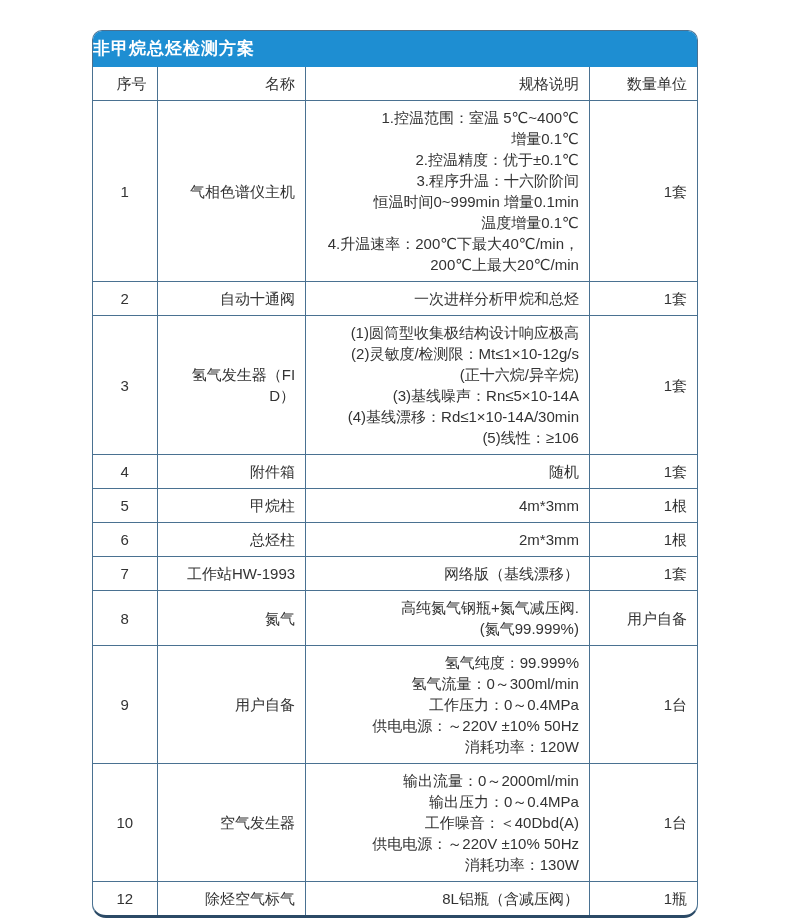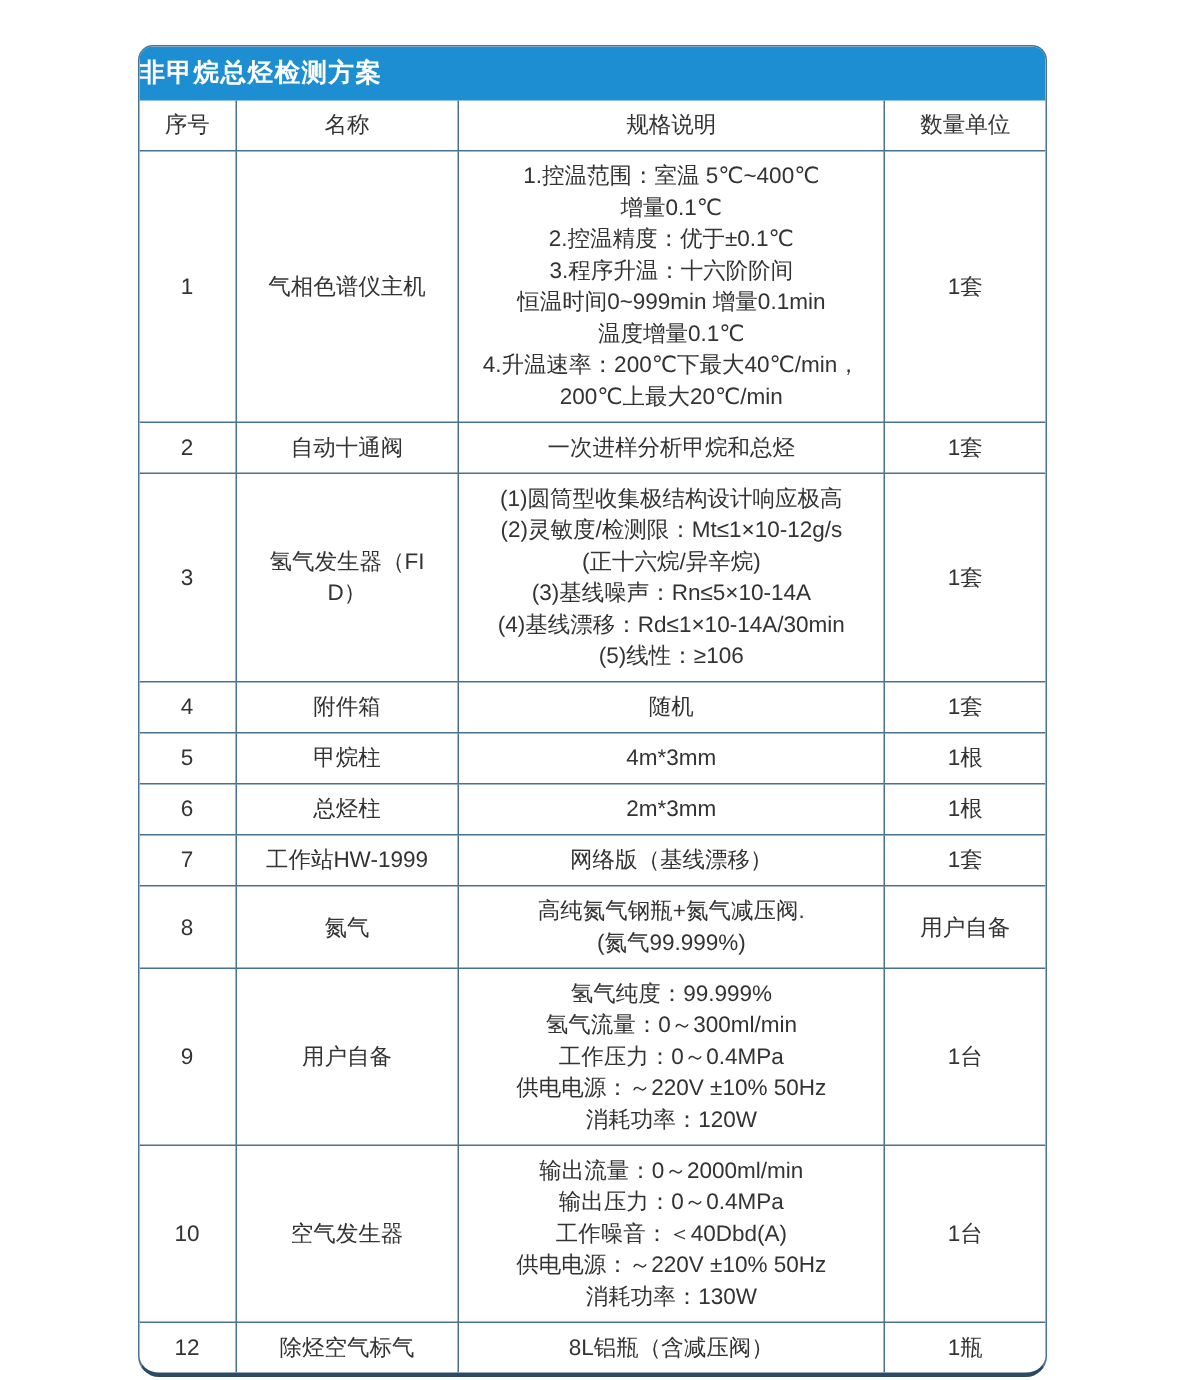--- a/index.html
+++ b/index.html
@@ -38,21 +38,21 @@
     font-size:15px;
   }
   col.c-no{width:10.6%;}
   col.c-name{width:24.6%;}
   col.c-spec{width:47.0%;}
   col.c-qty{width:17.8%;}
   th,td{
     border:1px solid var(--border);
     padding:6px 10px;
     vertical-align:middle;
-    text-align:center;
+    text-align:right;
     line-height:1.4;
     word-break:break-all;
   }
   thead th{font-weight:normal;}
   td.col-no{text-align:center;padding-left:2px;padding-right:2px;}
   td.col-spec{white-space:pre-line;}
   
   table tr > *:first-child{border-left:none;}
   table tr > *:last-child{border-right:none;}
   table thead tr > *{border-top:none;}
@@ -122,21 +122,21 @@
           <td class="col-qty">1根</td>
         </tr>
         <tr>
           <td class="col-no">6</td>
           <td class="col-name">总烃柱</td>
           <td class="col-spec">2m*3mm</td>
           <td class="col-qty">1根</td>
         </tr>
         <tr>
           <td class="col-no">7</td>
-          <td class="col-name">工作站HW-1999</td>
+          <td class="col-name">工作站HW-1993</td>
           <td class="col-spec">网络版（基线漂移）</td>
           <td class="col-qty">1套</td>
         </tr>
         <tr>
           <td class="col-no">8</td>
           <td class="col-name">氮气</td>
           <td class="col-spec">高纯氮气钢瓶+氮气减压阀.
 (氮气99.999%)</td>
           <td class="col-qty">用户自备</td>
         </tr>

